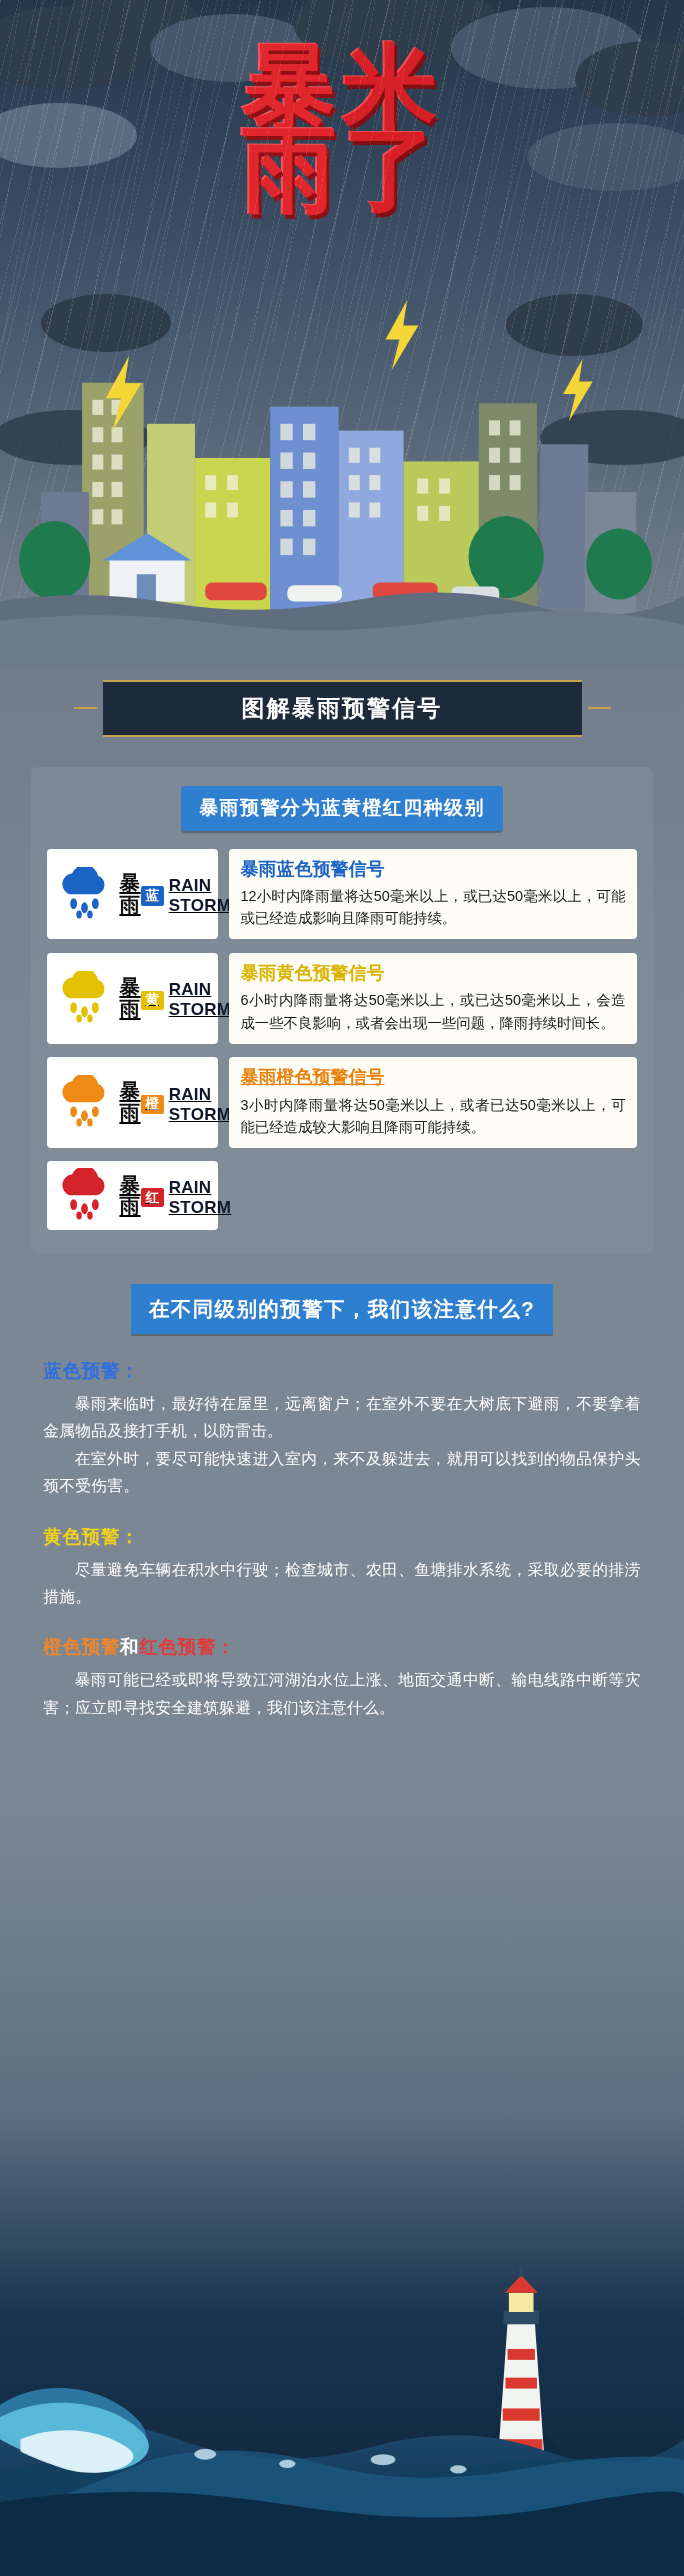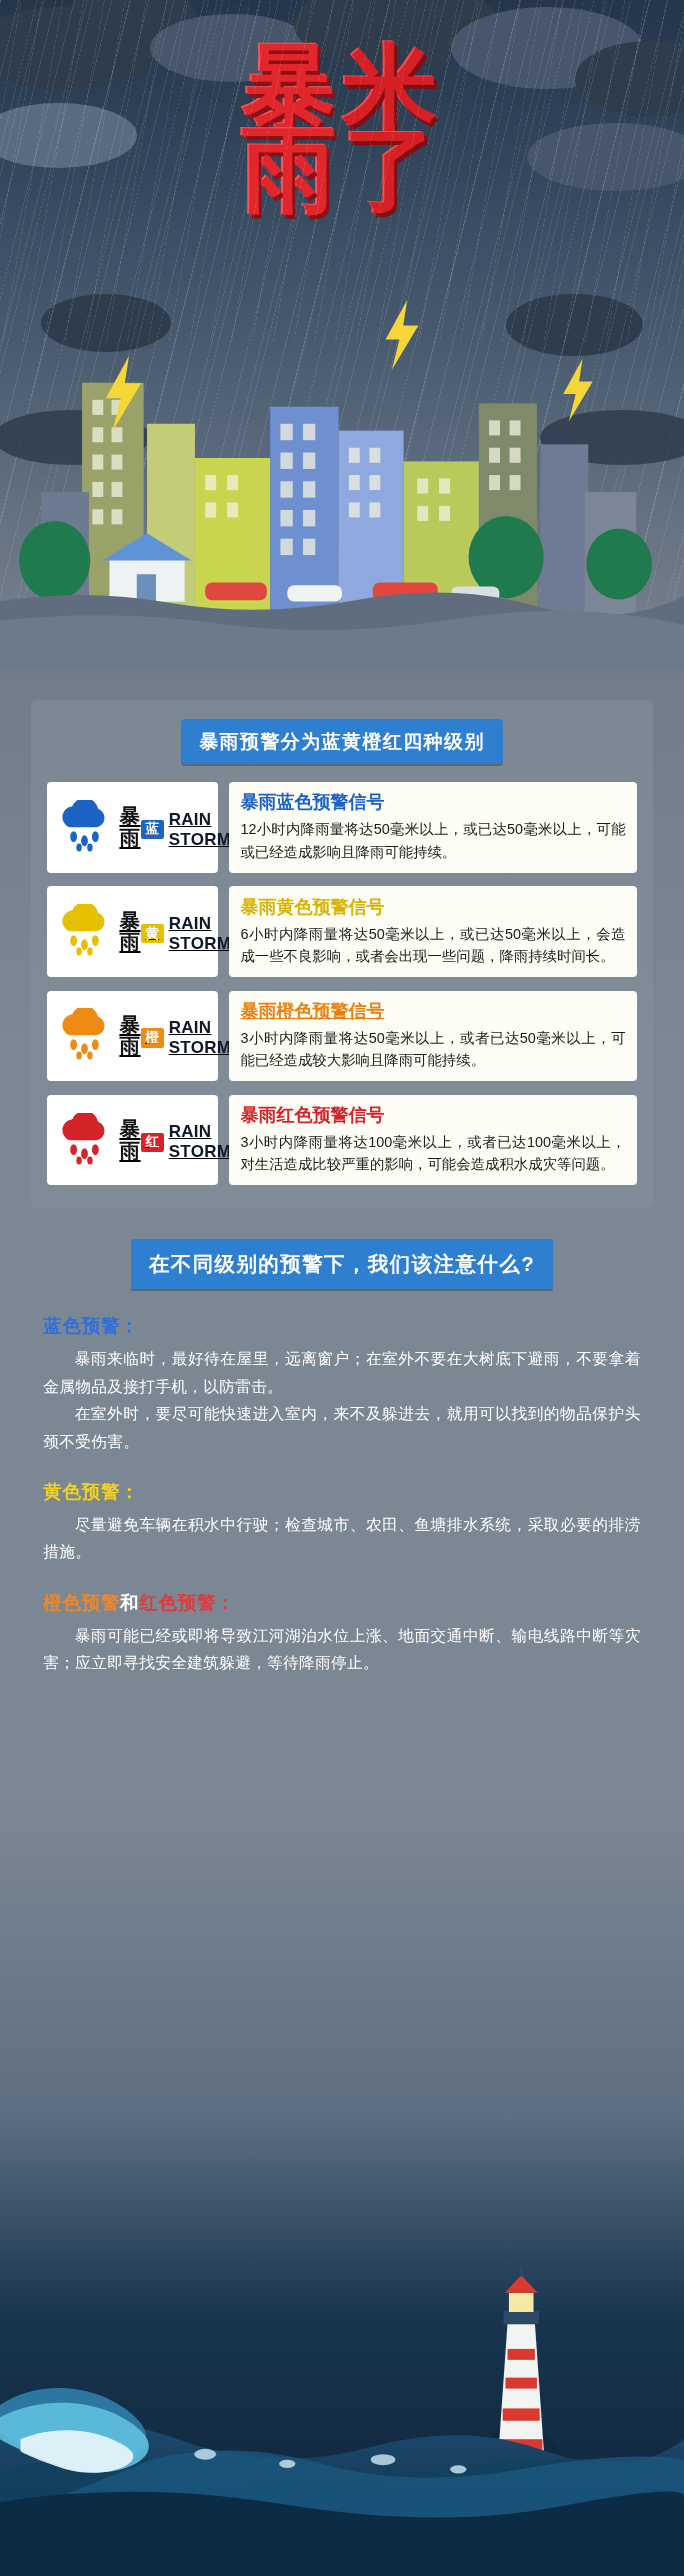--- a/index.html
+++ b/index.html
@@ -335,20 +335,23 @@
       <rect x="660" y="438" width="70" height="22" rx="9" fill="#d9dfe2"></rect>
 
       <path d="M0,460 Q120,440 250,462 T520,458 T780,466 T1000,452 L1000,560 L0,560 Z" fill="#5f6d7e"></path>
       <path d="M0,488 Q160,470 320,492 T660,486 T1000,494 L1000,560 L0,560 Z" fill="#6d7a8a"></path>
     </svg>
 
     <div class="cloud dark" style="left:-6.8px; top:410px; width:157px; height:55px; opacity:.85;"></div>
     <div class="cloud dark" style="left:540px; top:410px; width:164px; height:55px; opacity:.85;"></div>
   </div>
 
+  <div class="banner-wrap">
+    <div class="banner">图解暴雨预警信号</div>
+  </div>
 
   <div class="card">
     <div class="sub-banner">暴雨预警分为蓝黄橙红四种级别</div>
 
     <div class="level-row">
       <div class="badge">
         <div class="icon-box">
           <svg viewBox="0 0 84 78" width="57" height="53">
             <path d="M20,40 a16,16 0 0,1 4,-31 a20,20 0 0,1 38,4 a14,14 0 0,1 -2,27 z" fill="#1b63c4"></path>
             <g fill="#1b63c4">
@@ -445,24 +448,20 @@
           </svg>
         </div>
         <div class="txt">
           <span class="cn">暴雨</span>
           <span class="bottom-row">
             <span class="color-chip bg-red">红</span>
             <span class="en">RAIN STORM</span>
           </span>
         </div>
       </div>
-      <div class="desc">
-        <div class="dt red">暴雨红色预警信号</div>
-        <div class="dd">3小时内降雨量将达100毫米以上，或者已达100毫米以上，对生活造成比较严重的影响，可能会造成积水成灾等问题。</div>
-      </div>
     </div>
   </div>
 
   <div class="advice">
     <div class="advice-title">在不同级别的预警下，我们该注意什么?</div>
 
     <div class="adv-block">
       <div class="adv-head">
         <span class="c-blue">蓝色预警：</span>
       </div>
@@ -474,21 +473,21 @@
       <div class="adv-head">
         <span class="c-yellow">黄色预警：</span>
       </div>
       <p class="adv-p">尽量避免车辆在积水中行驶；检查城市、农田、鱼塘排水系统，采取必要的排涝措施。</p>
     </div>
 
     <div class="adv-block">
       <div class="adv-head">
         <span class="c-orange">橙色预警</span><span style="color:#fff;">和</span><span class="c-red">红色预警：</span>
       </div>
-      <p class="adv-p">暴雨可能已经或即将导致江河湖泊水位上涨、地面交通中断、输电线路中断等灾害；应立即寻找安全建筑躲避，等待降雨停止。</p>
+      <p class="adv-p">暴雨可能已经或即将导致江河湖泊水位上涨、地面交通中断、输电线路中断等灾害；应立即寻找安全建筑躲避，我们该注意什么。</p>
     </div>
   </div>
 
   <svg class="sea" viewBox="0 0 1000 500" preserveAspectRatio="none">
     <defs>
       <linearGradient id="seaGrad" x1="0" y1="0" x2="0" y2="1">
         <stop offset="0%" stop-color="#1d4a6e"></stop>
         <stop offset="60%" stop-color="#113553"></stop>
         <stop offset="100%" stop-color="#0a2136"></stop>
       </linearGradient>

